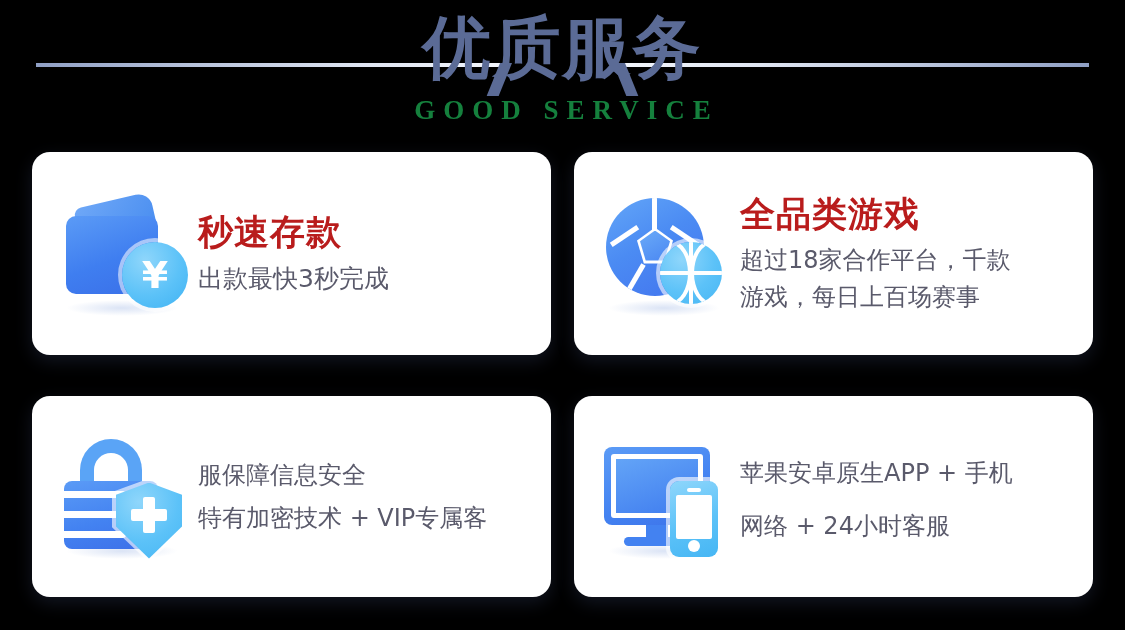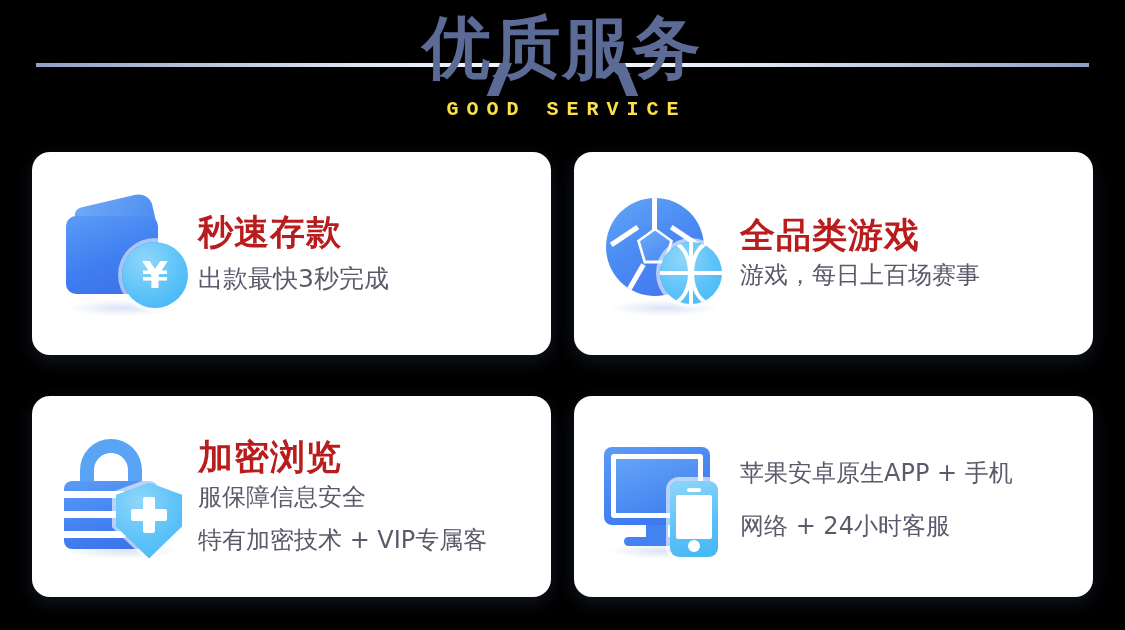--- a/index.html
+++ b/index.html
@@ -56,27 +56,27 @@
     font-size:68px;
     font-weight:bold;
     color:#5b6b96;
     letter-spacing:2px;
     line-height:84px;
     white-space:nowrap;
     font-family:"DejaVu Sans","Liberation Sans",sans-serif;
   }
   .title-en {
     margin-top:2px;
-    font-size:20px;
+    font-size:27px;
     font-weight:bold;
-    color:#fde047;
+    color:#15803d;
     letter-spacing:8px;
     line-height:36px;
     text-indent:8px;
-    font-family:Liberation Mono, monospace;
+    font-family:Liberation Serif, serif;
   }
 
   
   .grid {
     position:absolute;
     left:32px; top:152px;
     width:1061px;
     display:grid;
     grid-template-columns:519px 519px;
     grid-template-rows:203px 201px;
@@ -400,40 +400,40 @@
         </div>
         <div class="basketball">
           <div class="bl bv"></div>
           <div class="bl bh"></div>
           <div class="bc1"></div>
           <div class="bc2"></div>
         </div>
       </div>
       <div class="card-text">
         <div class="card-title">全品类游戏</div>
+        <div class="card-sub wide">超过18家合作平台，千款</div>
         <div class="card-sub wide" style="margin-top:0">游戏，每日上百场赛事</div>
       </div>
     </div>
 
     <div class="card">
       <div class="icon-wrap">
         <div class="shadow-blob"></div>
         <div class="lock-shackle"></div>
         <div class="lock-body">
           <div class="lock-line l1"></div>
           <div class="lock-line l2"></div>
           <div class="lock-line l3"></div>
         </div>
         <div class="shield-ring"></div>
         <div class="shield"></div>
         <div class="plus-v"></div>
         <div class="plus-h"></div>
       </div>
       <div class="card-text">
-        <div class="card-title">加密浏览</div>
         <div class="card-sub wide" style="margin-top:0">服保障信息安全</div>
         <div class="card-sub wide">特有加密技术 + VIP专属客</div>
       </div>
     </div>
 
     <div class="card">
       <div class="icon-wrap">
         <div class="shadow-blob"></div>
         <div class="monitor">
           <div class="monitor-screen"></div>

